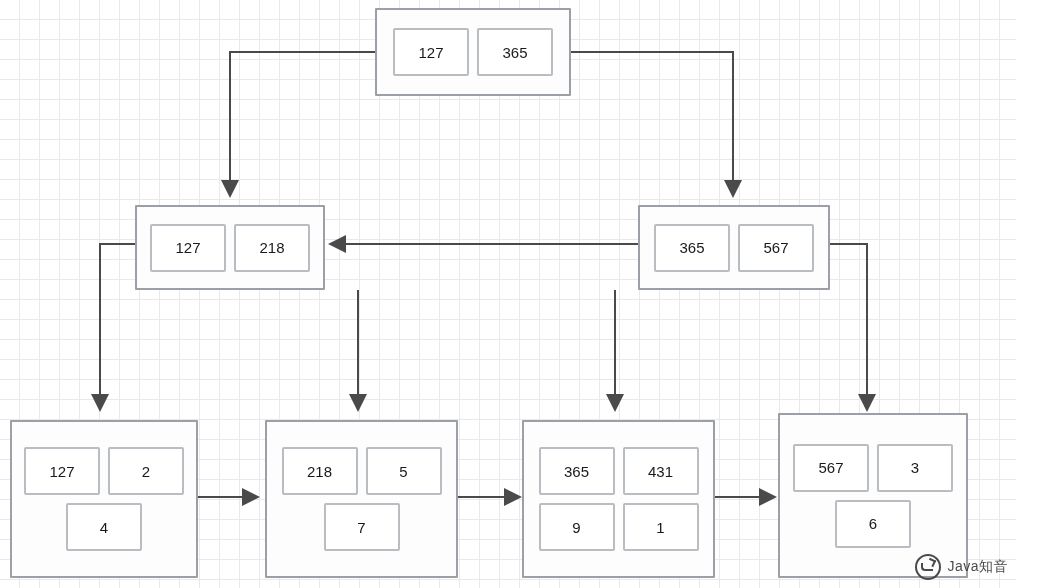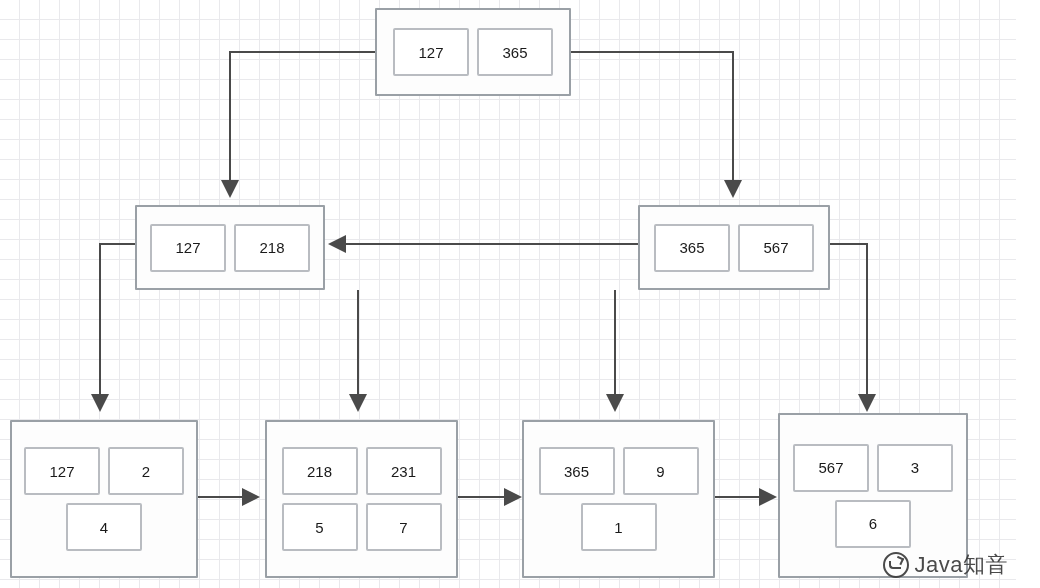--- a/index.html
+++ b/index.html
@@ -61,21 +61,21 @@
 
   
   #watermark {
     position: absolute;
     right: 8px;
     bottom: 8px;
     display: flex;
     align-items: center;
     gap: 6px;
     color: #3b3b3b;
-    font-size: 22px;
+    font-size: 14px;
     letter-spacing: 0.5px;
     opacity: 0.92;
   }
   #watermark .wm-logo {
     width: 22px;
     height: 22px;
     border-radius: 50%;
     border: 2px solid #3b3b3b;
     position: relative;
     display: inline-block;
@@ -152,27 +152,27 @@
   </div>
 
   <div class="node node-leaf" style="left:10px; top:420px; width:188px; height:158px;">
     <div class="cell">127</div>
     <div class="cell">2</div>
     <div class="cell">4</div>
   </div>
 
   <div class="node node-leaf" style="left:265px; top:420px; width:193px; height:158px;">
     <div class="cell">218</div>
-    <div class="cell">231</div>
     <div class="cell">5</div>
     <div class="cell">7</div>
   </div>
 
   <div class="node node-leaf" style="left:522px; top:420px; width:193px; height:158px;">
     <div class="cell">365</div>
+    <div class="cell">431</div>
     <div class="cell">9</div>
     <div class="cell">1</div>
   </div>
 
   <div class="node node-leaf" style="left:778px; top:413px; width:190px; height:165px;">
     <div class="cell">567</div>
     <div class="cell">3</div>
     <div class="cell">6</div>
   </div>
 

